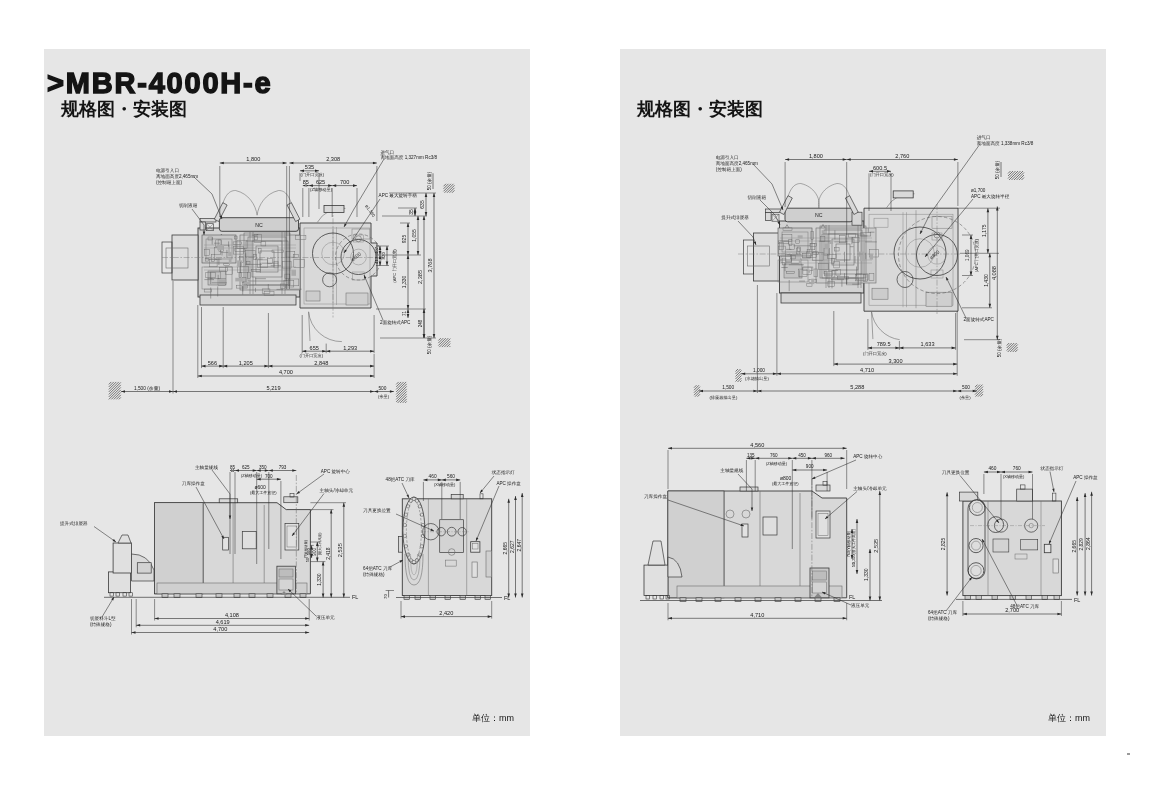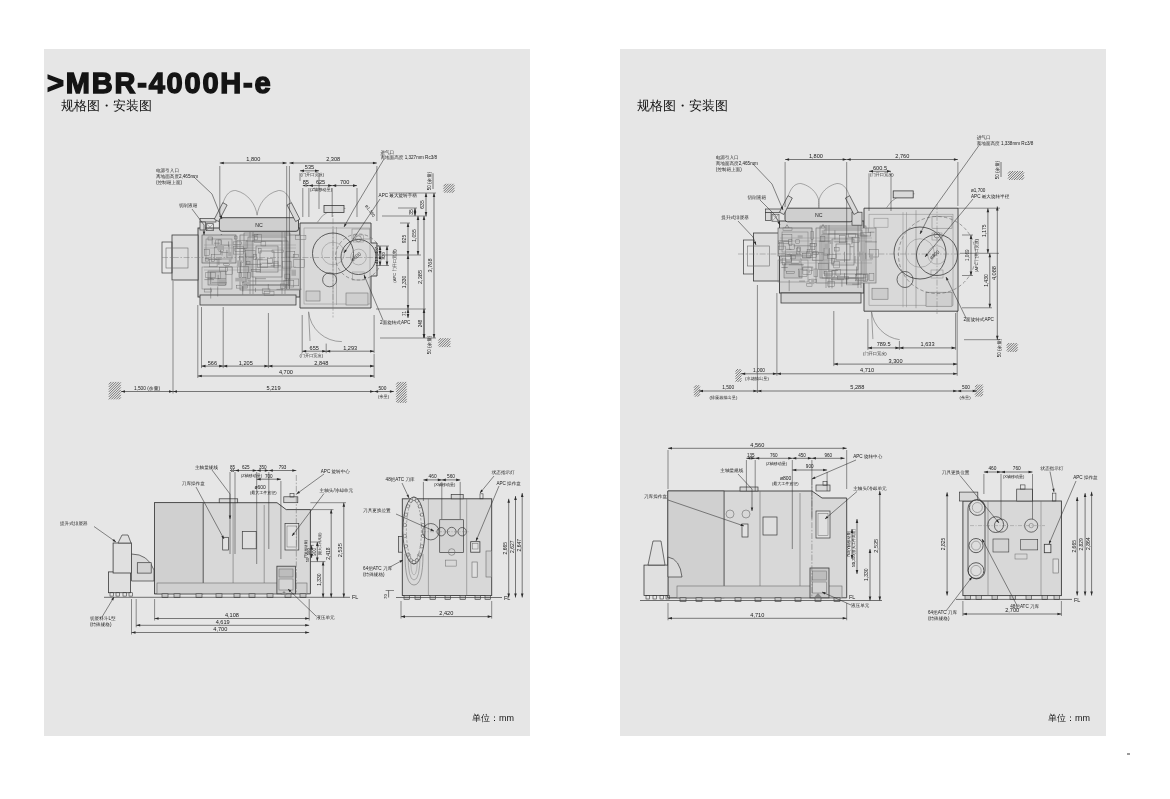--- a/index.html
+++ b/index.html
@@ -1,20 +1,20 @@
 <!DOCTYPE html>
 <html><head><meta charset="utf-8">
 <style>
 html,body{margin:0;padding:0;background:#ffffff;}
 body{width:1170px;height:799px;position:relative;font-family:"Liberation Sans",sans-serif;}
 .panel{position:absolute;top:49px;width:486px;height:687px;background:#e6e6e6;overflow:hidden;}
 #p1{left:44px;}
 #p2{left:620px;}
 .title{position:absolute;left:3px;top:17.5px;font-size:29px;font-weight:bold;color:#141414;letter-spacing:1.8px;-webkit-text-stroke:1.4px #141414;}
-.subtitle{position:absolute;left:17px;top:48px;font-size:13px;font-weight:normal;color:#141414;}
+.subtitle{position:absolute;left:17px;top:48px;font-size:18px;font-weight:bold;color:#141414;}
 .unit{position:absolute;right:16px;bottom:11px;font-size:9px;color:#141414;margin-left:16px;}
 svg text{font-family:"Liberation Sans",sans-serif;}
 </style></head>
 <body>
 
 <div class="panel" id="p1">
 
 <div class="title">&gt;MBR-4000H-e</div>
 
 <div class="subtitle">规格图・安装图</div>

